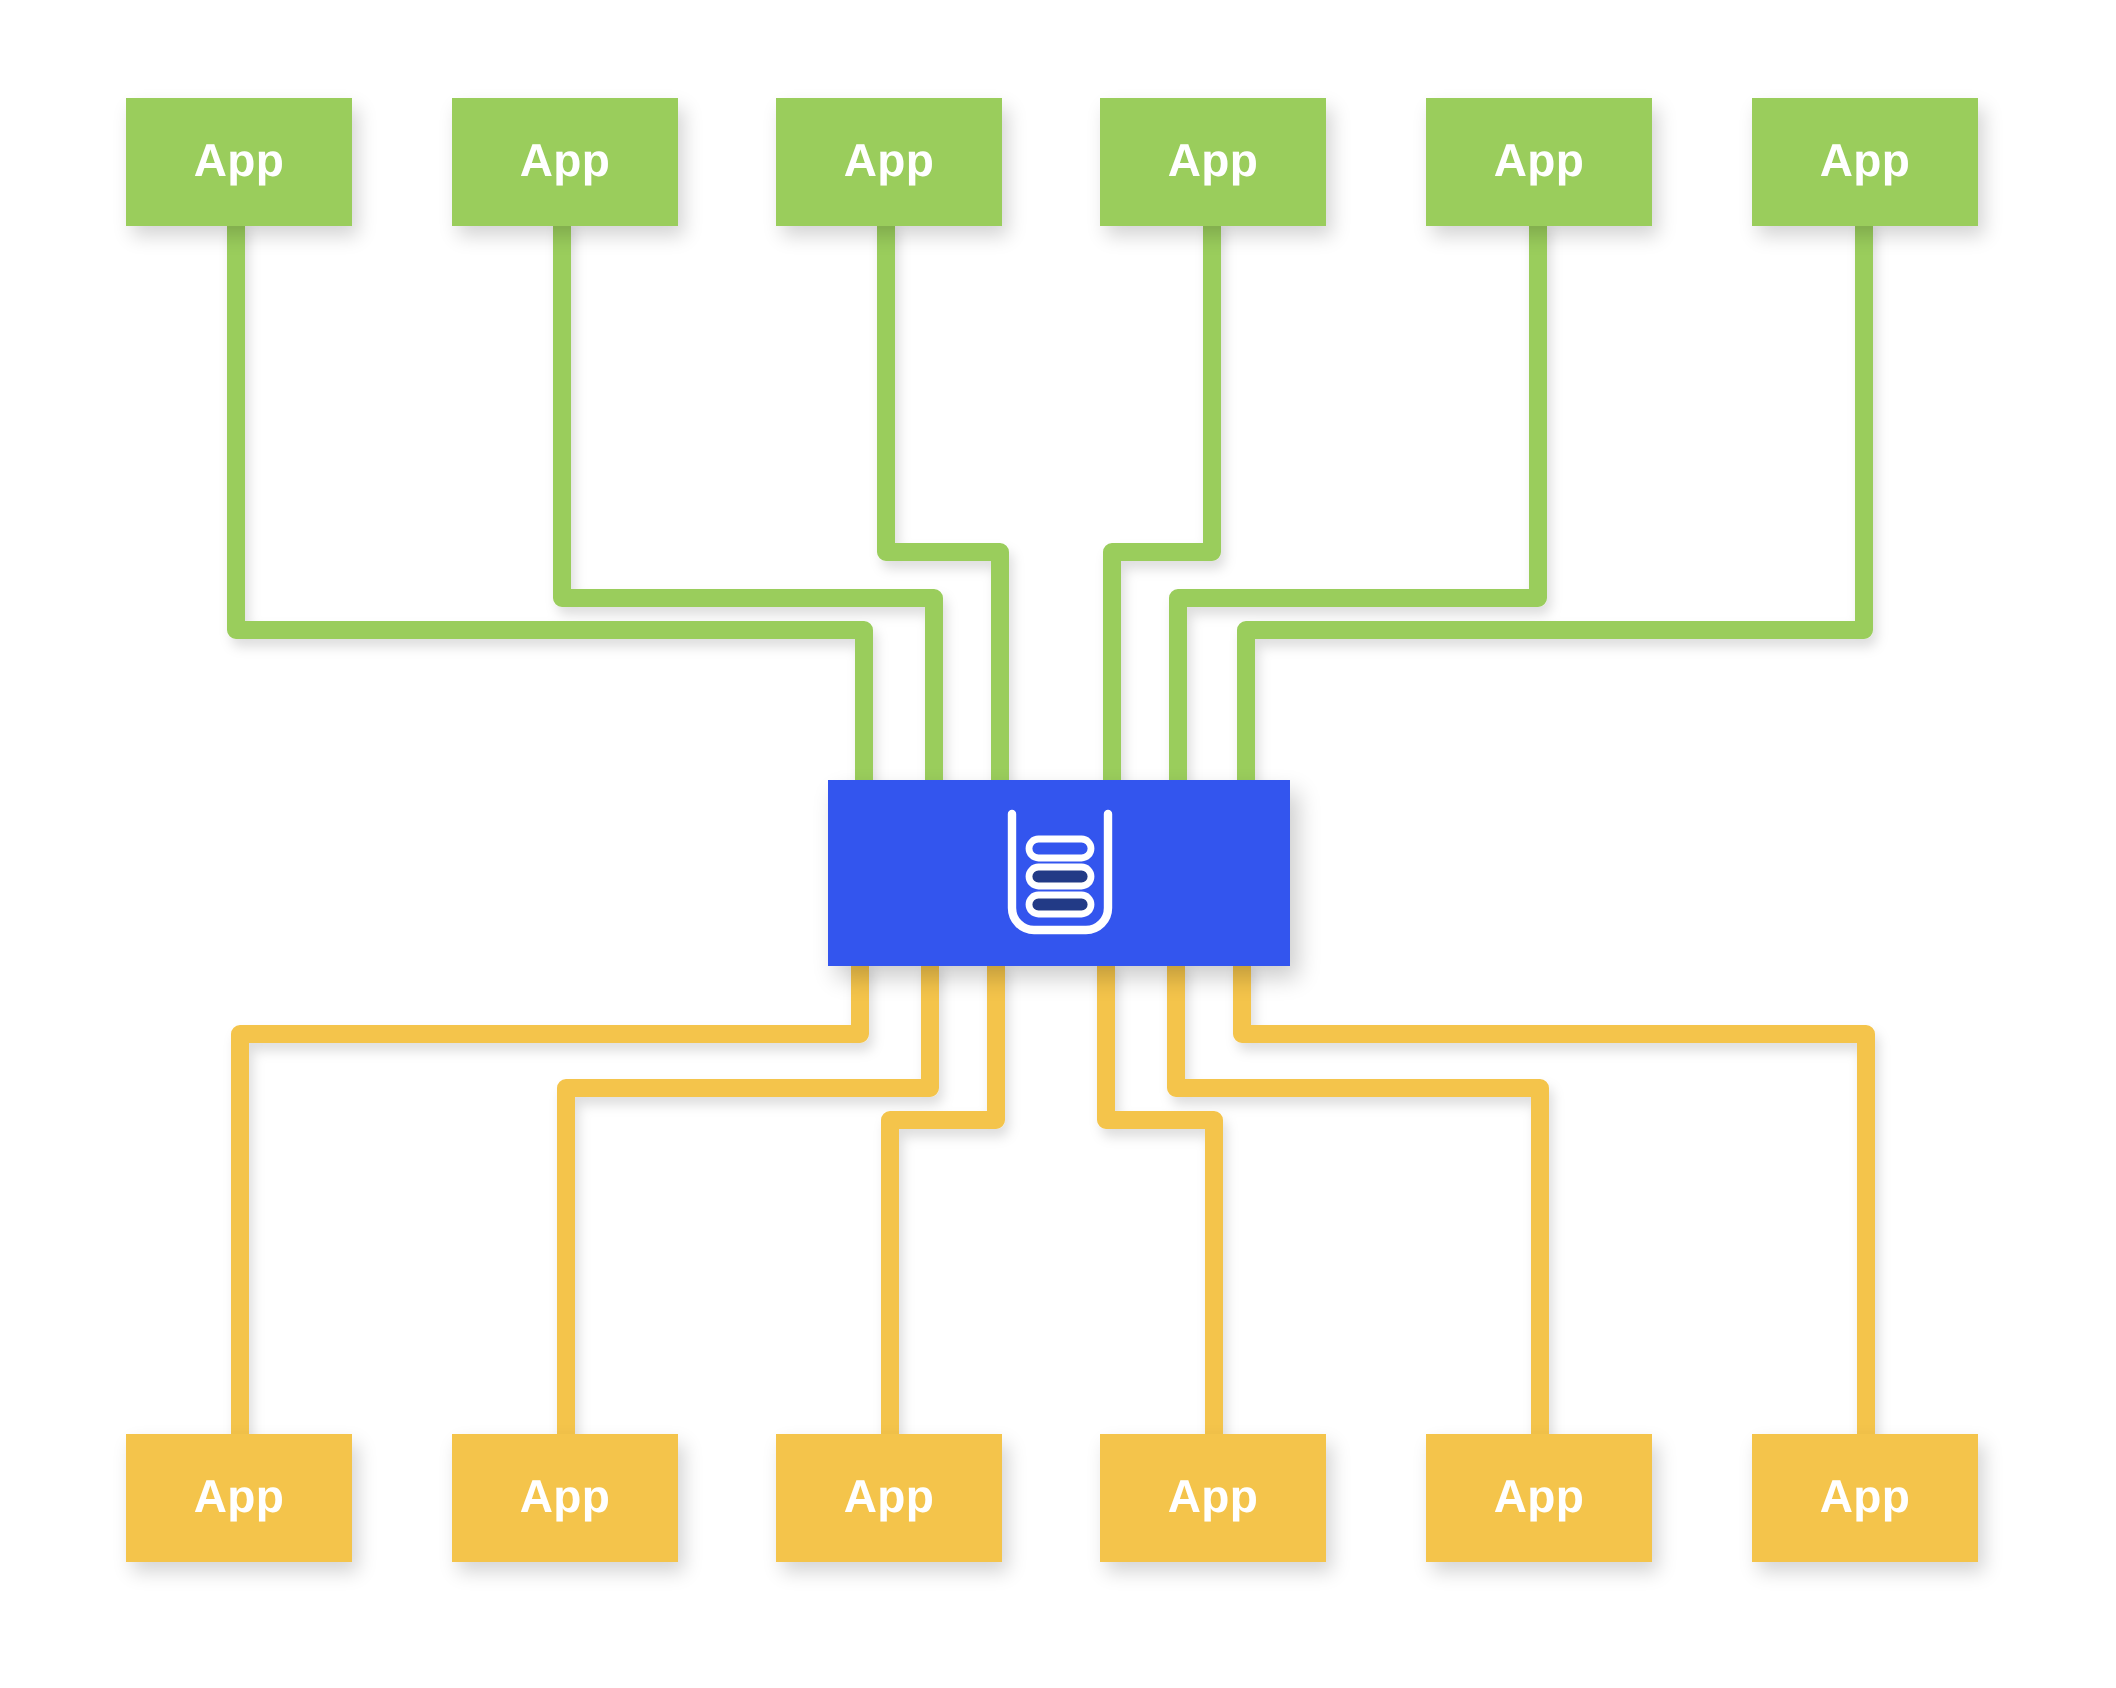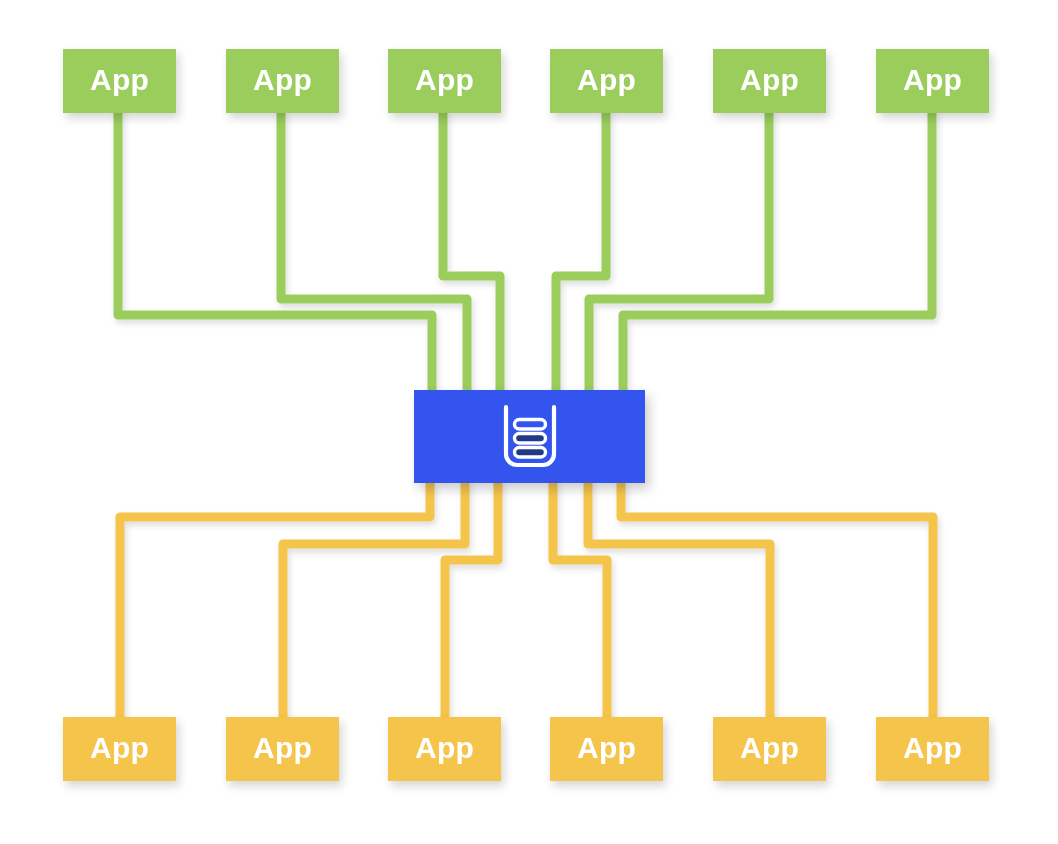--- a/index.html
+++ b/index.html
@@ -33,21 +33,21 @@
     justify-content: center;
     box-sizing: border-box;
     color: #ffffff;
     font-weight: bold;
     letter-spacing: 0.2px;
     user-select: none;
   }
   .node-app {
     width: 113px;
     height: 64px;
-    font-size: 30px;
+    font-size: 23px;
     box-shadow: 3px 5px 9px rgba(0,0,0,0.17);
   }
   .node-producer { background: #9ACD5C; }
   .node-consumer { background: #F4C44B; }
   .node-broker {
     width: 231px;
     height: 93px;
     background: #3355EE;
     box-shadow: 4px 6px 11px rgba(0,0,0,0.20);
   }

